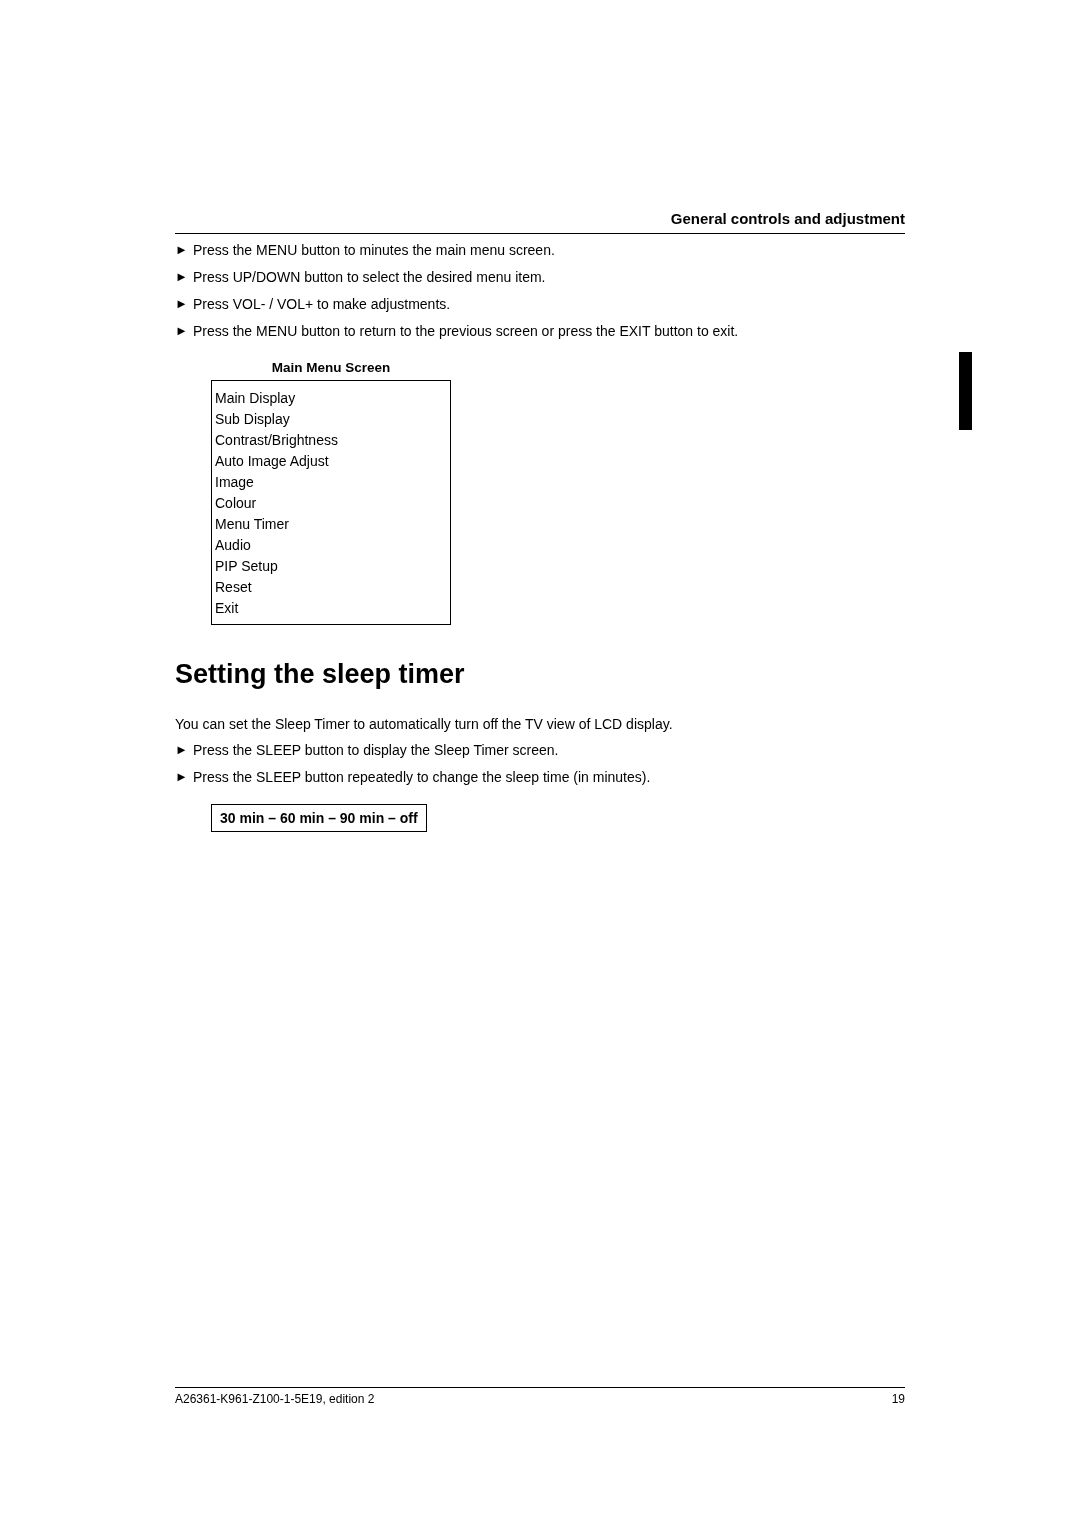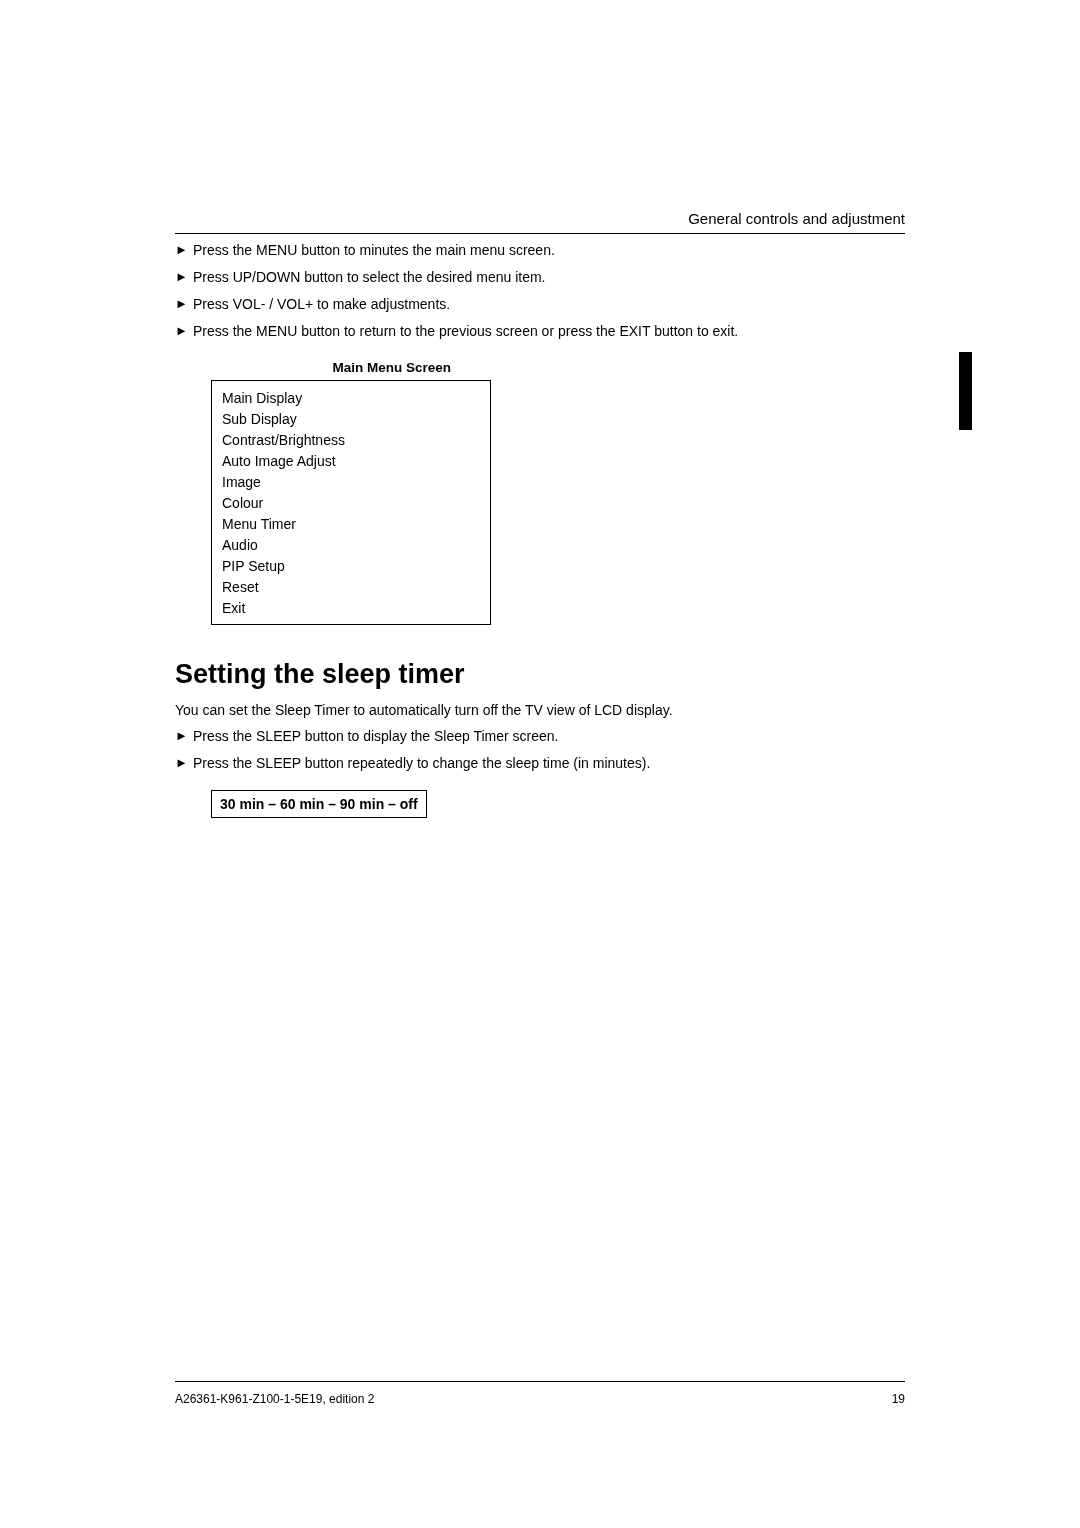--- a/index.html
+++ b/index.html
@@ -13,21 +13,21 @@
     width: 1080px;
     height: 1528px;
     position: relative;
     box-sizing: border-box;
     padding: 210px 175px 0 175px;
   }
   .header-line {
     border-bottom: 1.5px solid #000;
     padding-bottom: 6px;
     text-align: right;
-    font-weight: normal;
+    font-weight: bold;
     font-size: 15px;
   }
   .side-tab {
     position: absolute;
     right: 108px;
     top: 352px;
     width: 13px;
     height: 78px;
     background: #000;
   }
@@ -57,37 +57,37 @@
   }
   .note-line {
     margin-left: 36px;
     font-size: 14px;
     line-height: 1.5;
     margin-top: -2px;
     margin-bottom: 6px;
   }
   .intro {
     font-size: 14px;
-    margin: 12px 0 8px 0;
+    margin: 26px 0 8px 0;
   }
   .menu-box-wrapper {
     margin-left: 36px;
     margin-top: 18px;
   }
   .menu-caption {
     font-weight: bold;
     font-size: 13.5px;
-    text-align: right;
+    text-align: center;
     width: 240px;
     margin-bottom: 5px;
   }
   .menu-box {
     border: 1px solid #000;
-    width: 280px;
-    padding: 6px 10px 6px 10px;
+    width: 240px;
+    padding: 6px 10px 6px 3px;
     box-sizing: border-box;
   }
   .menu-item {
     font-size: 14px;
     padding: 2.5px 0;
   }
   .sleep-box {
     margin-left: 36px;
     margin-top: 10px;
     border: 1px solid #000;
@@ -96,21 +96,21 @@
     font-weight: bold;
     font-size: 14px;
     text-align: right;
   }
   .footer {
     position: absolute;
     left: 175px;
     right: 175px;
     bottom: 122px;
     border-top: 1.5px solid #000;
-    padding-top: 10px;
+    padding-top: 4px;
     display: flex;
     justify-content: space-between;
     font-size: 12px;
   }
 </style>
 </head>
 <body>
 
 <div class="page">
 

